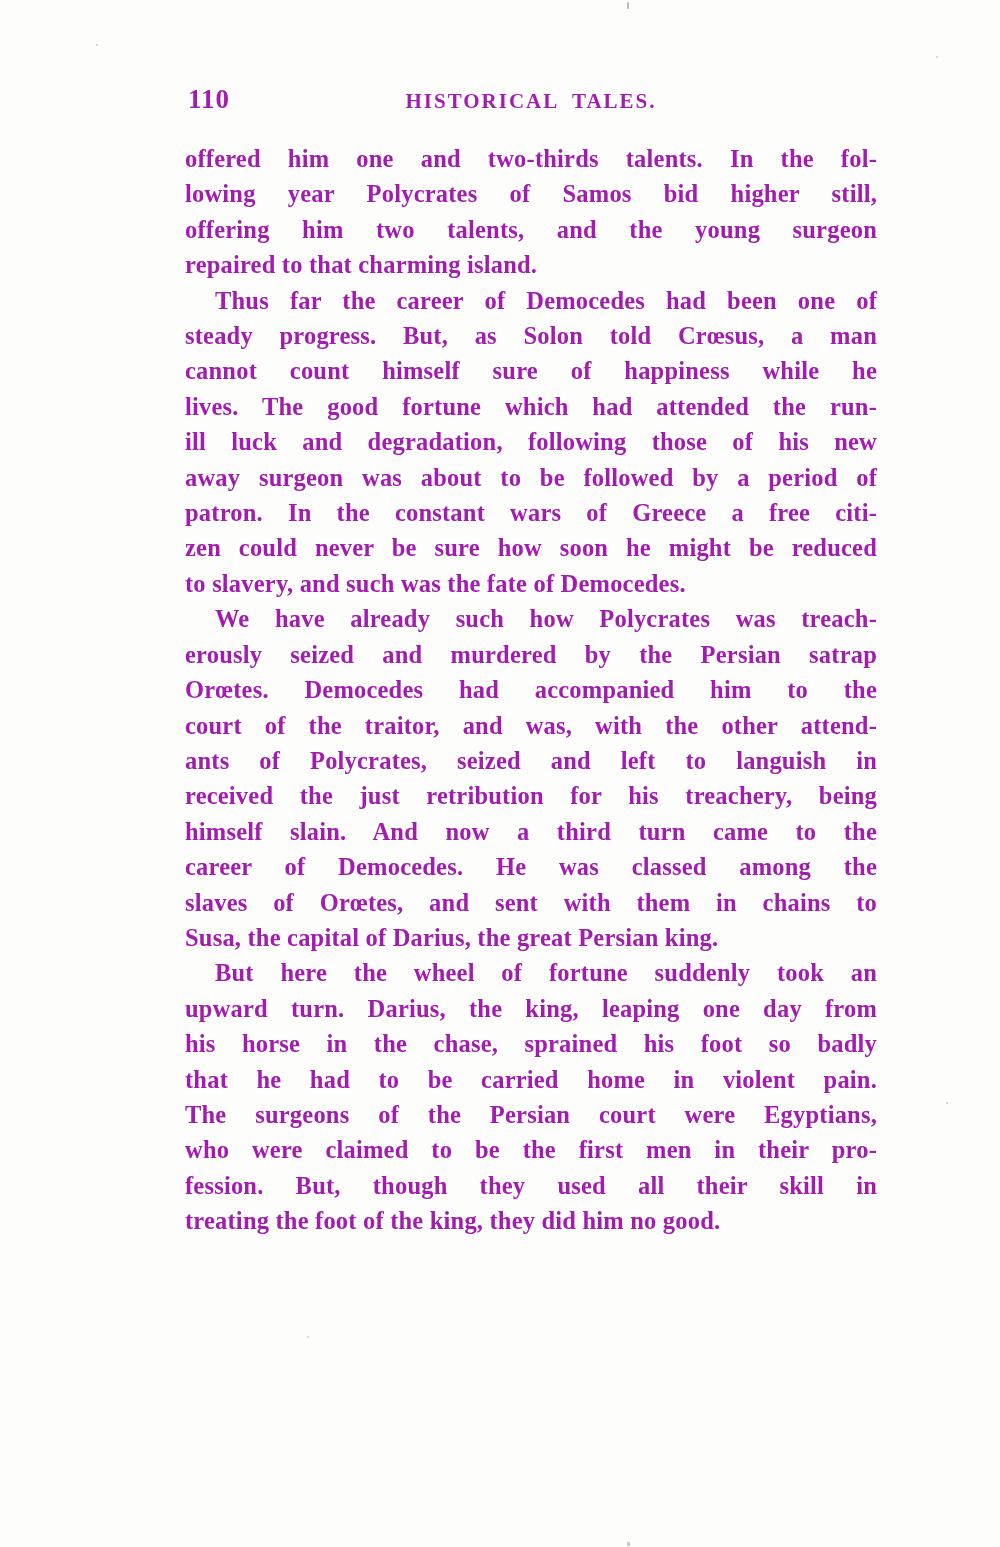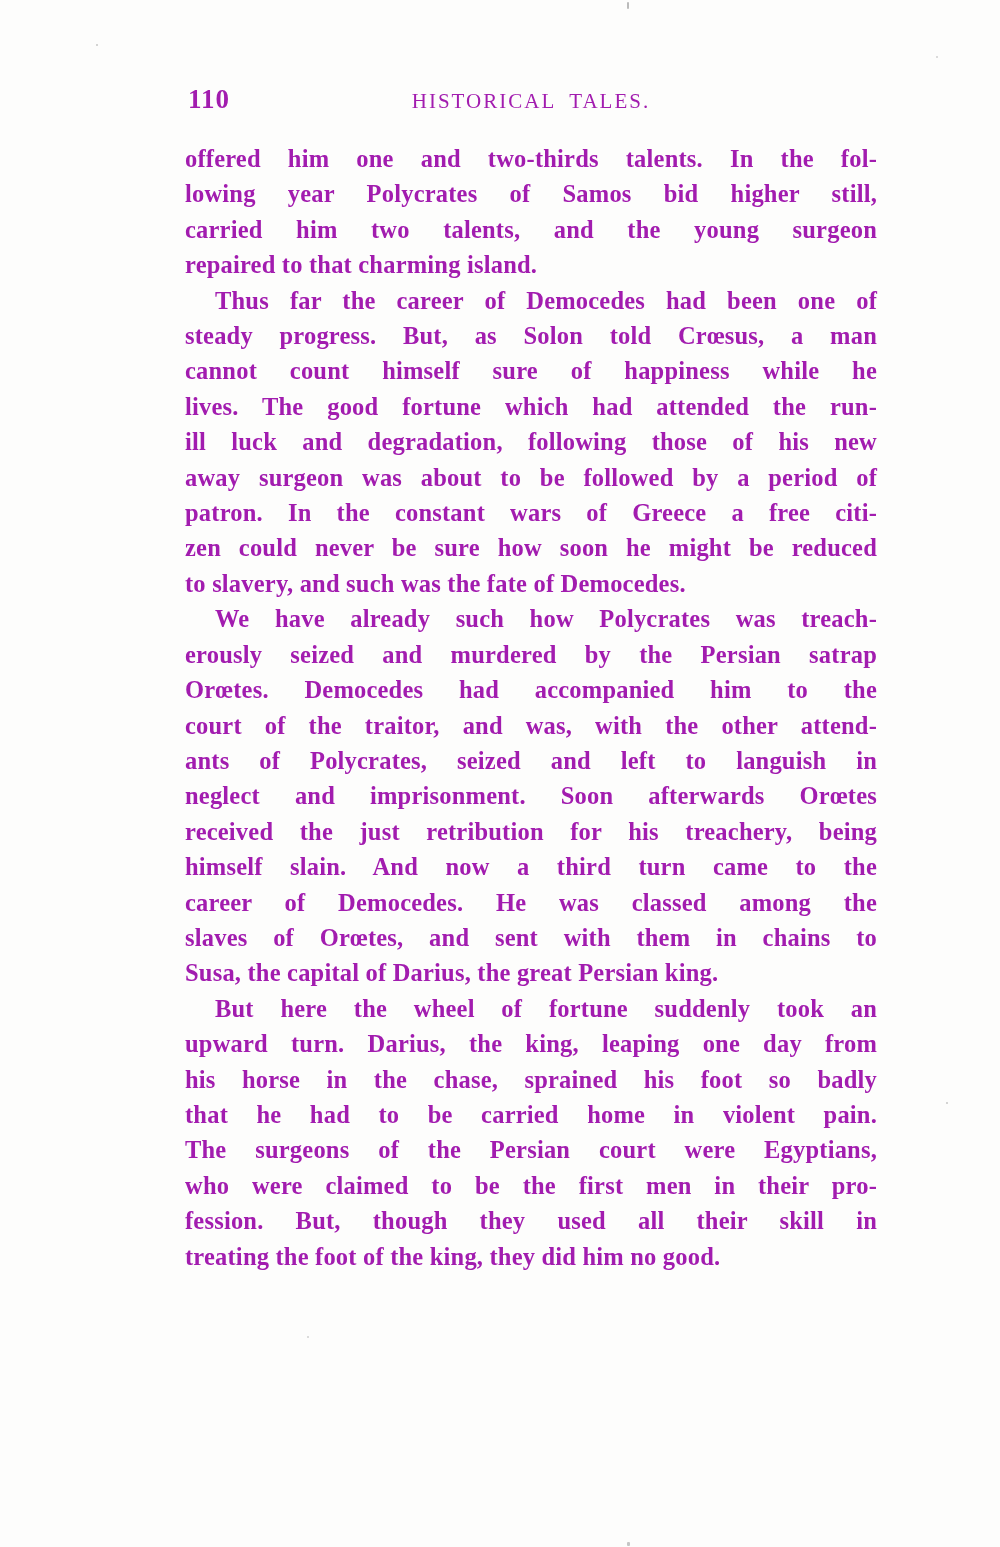--- a/index.html
+++ b/index.html
@@ -31,21 +31,21 @@
     font-weight: bold;
     letter-spacing: 1px;
   }
   .header-title {
     position: absolute;
     left: 0;
     top: 5px;
     width: 100%;
     text-align: center;
     font-size: 21px;
-    font-weight: normal;
+    font-weight: bold;
     letter-spacing: 2px;
     word-spacing: 7px;
   }
   .text-body {
     position: absolute;
     left: 185px;
     top: 141px;
     width: 692px;
     font-size: 24.5px;
     font-weight: bold;
@@ -74,41 +74,40 @@
 
   <div class="running-header">
     <span class="page-number">110</span>
     <span class="header-title">HISTORICAL TALES.</span>
   </div>
 
   <div class="text-body">
       <div class="paragraph">
         <div class="line">offered him one and two-thirds talents. In the fol-</div>
         <div class="line">lowing year Polycrates of Samos bid higher still,</div>
-        <div class="line">carried him two talents, and the young surgeon</div>
+        <div class="line">offering him two talents, and the young surgeon</div>
         <div class="line last">repaired to that charming island.</div>
       </div>
       <div class="paragraph">
         <div class="line indent">Thus far the career of Democedes had been one of</div>
         <div class="line">steady progress. But, as Solon told Crœsus, a man</div>
         <div class="line">cannot count himself sure of happiness while he</div>
         <div class="line">lives. The good fortune which had attended the run-</div>
         <div class="line">ill luck and degradation, following those of his new</div>
         <div class="line">away surgeon was about to be followed by a period of</div>
         <div class="line">patron. In the constant wars of Greece a free citi-</div>
         <div class="line">zen could never be sure how soon he might be reduced</div>
         <div class="line last">to slavery, and such was the fate of Democedes.</div>
       </div>
       <div class="paragraph">
         <div class="line indent">We have already such how Polycrates was treach-</div>
         <div class="line">erously seized and murdered by the Persian satrap</div>
         <div class="line">Orœtes. Democedes had accompanied him to the</div>
         <div class="line">court of the traitor, and was, with the other attend-</div>
         <div class="line">ants of Polycrates, seized and left to languish in</div>
-        <div class="line">neglect and imprisonment. Soon afterwards Orœtes</div>
         <div class="line">received the just retribution for his treachery, being</div>
         <div class="line">himself slain. And now a third turn came to the</div>
         <div class="line">career of Democedes. He was classed among the</div>
         <div class="line">slaves of Orœtes, and sent with them in chains to</div>
         <div class="line last">Susa, the capital of Darius, the great Persian king.</div>
       </div>
       <div class="paragraph">
         <div class="line indent">But here the wheel of fortune suddenly took an</div>
         <div class="line">upward turn. Darius, the king, leaping one day from</div>
         <div class="line">his horse in the chase, sprained his foot so badly</div>

